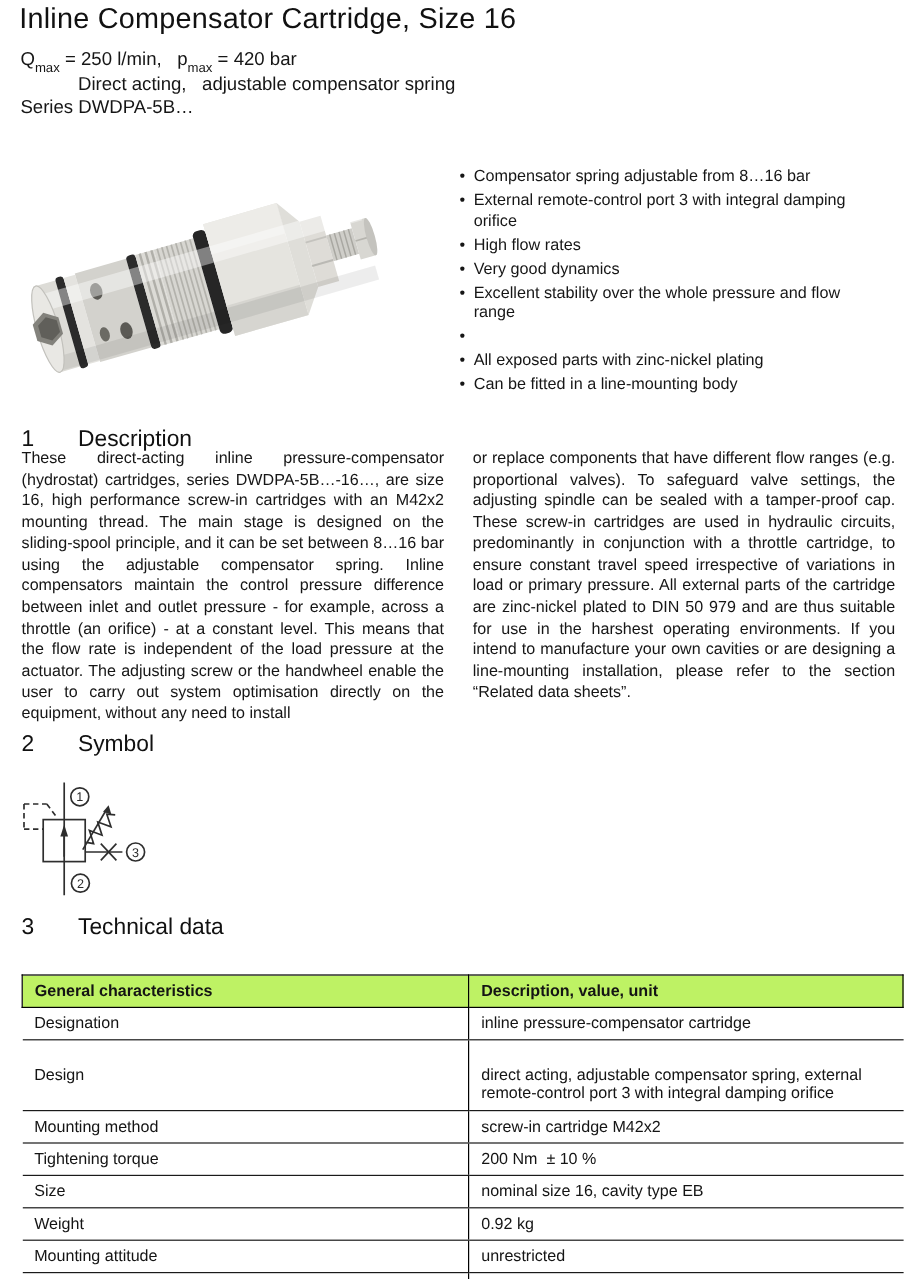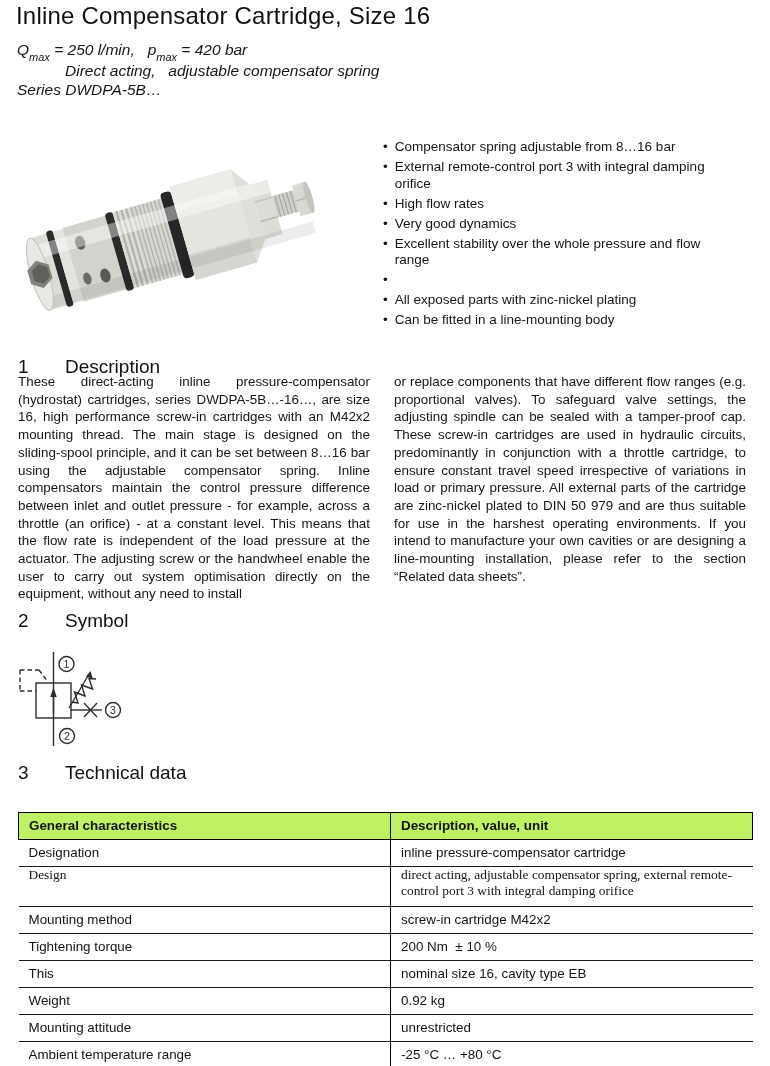--- a/index.html
+++ b/index.html
@@ -4,21 +4,21 @@
 <style>
   html,body { margin:0; padding:0; background:#ffffff; }
   .page {
     position:relative; width:770px; height:1066px; background:#ffffff;
     font-family:"Liberation Sans", sans-serif; color:#1c1c1c; overflow:hidden;
   }
   .title {
     position:absolute; left:16px; top:2px; font-size:24px; font-weight:400;
     letter-spacing:0.2px; color:#111;
   }
-  .subline { position:absolute; left:17px; font-size:15.5px; white-space:pre-wrap; color:#161616;font-style:italic; }
+  .subline { position:absolute; left:17px; font-size:15.5px; white-space:pre-wrap; color:#161616; }
   .subline sub { font-size:11px; position:relative; top:2px; line-height:0; }
   .sub-q { top:41px; }
   .sub-direct { top:62px;margin-left:48px; }
   .sub-series { top:81px; }
 
   .product { position:absolute; left:16px; top:136px; width:308px; height:202px; }
 
   .features { position:absolute; left:383px; top:139px; width:330px; margin:0; padding:0; list-style:none; }
   .features li { display:flex; gap:7px; font-size:13.5px; line-height:16.9px; margin-bottom:3px; color:#161616; }
   .features .bullet { flex:0 0 auto; }
@@ -41,21 +41,21 @@
   }
   table.tech th, table.tech td {
     font-size:13.4px; text-align:left; vertical-align:top;
     padding:5px 10px 6px 10px; white-space:pre-wrap; color:#141414;
   }
   table.tech th {
     background:#bef264; font-weight:700; border:1.6px solid #000;
   }
   table.tech td { border-bottom:1.5px solid #1a1a1a; }
   table.tech td.val { border-left:1.6px solid #000; }
-  table.tech tr.row-design td { padding-top:0; padding-bottom:7px;font-family:Liberation Serif, serif; }
+  table.tech tr.row-design td { padding-top:21px; padding-bottom:7px; }
 </style>
 </head>
 <body>
 
 <div class="page">
 
   <div class="title">Inline Compensator Cartridge, Size 16</div>
 
   <div class="subline sub-q"><span>Q</span><sub>max</sub><span> = 250 l/min,   </span><span>p</span><sub>max</sub><span> = 420 bar</span></div>
   <div class="subline sub-direct">Direct acting,   adjustable compensator spring</div>
@@ -235,21 +235,21 @@
         </tr>
         <tr>
           <td>Mounting method</td>
           <td class="val">screw-in cartridge M42x2</td>
         </tr>
         <tr>
           <td>Tightening torque</td>
           <td class="val">200 Nm  ± 10 %</td>
         </tr>
         <tr>
-          <td>This</td>
+          <td>Size</td>
           <td class="val">nominal size 16, cavity type EB</td>
         </tr>
         <tr>
           <td>Weight</td>
           <td class="val">0.92 kg</td>
         </tr>
         <tr>
           <td>Mounting attitude</td>
           <td class="val">unrestricted</td>
         </tr>

